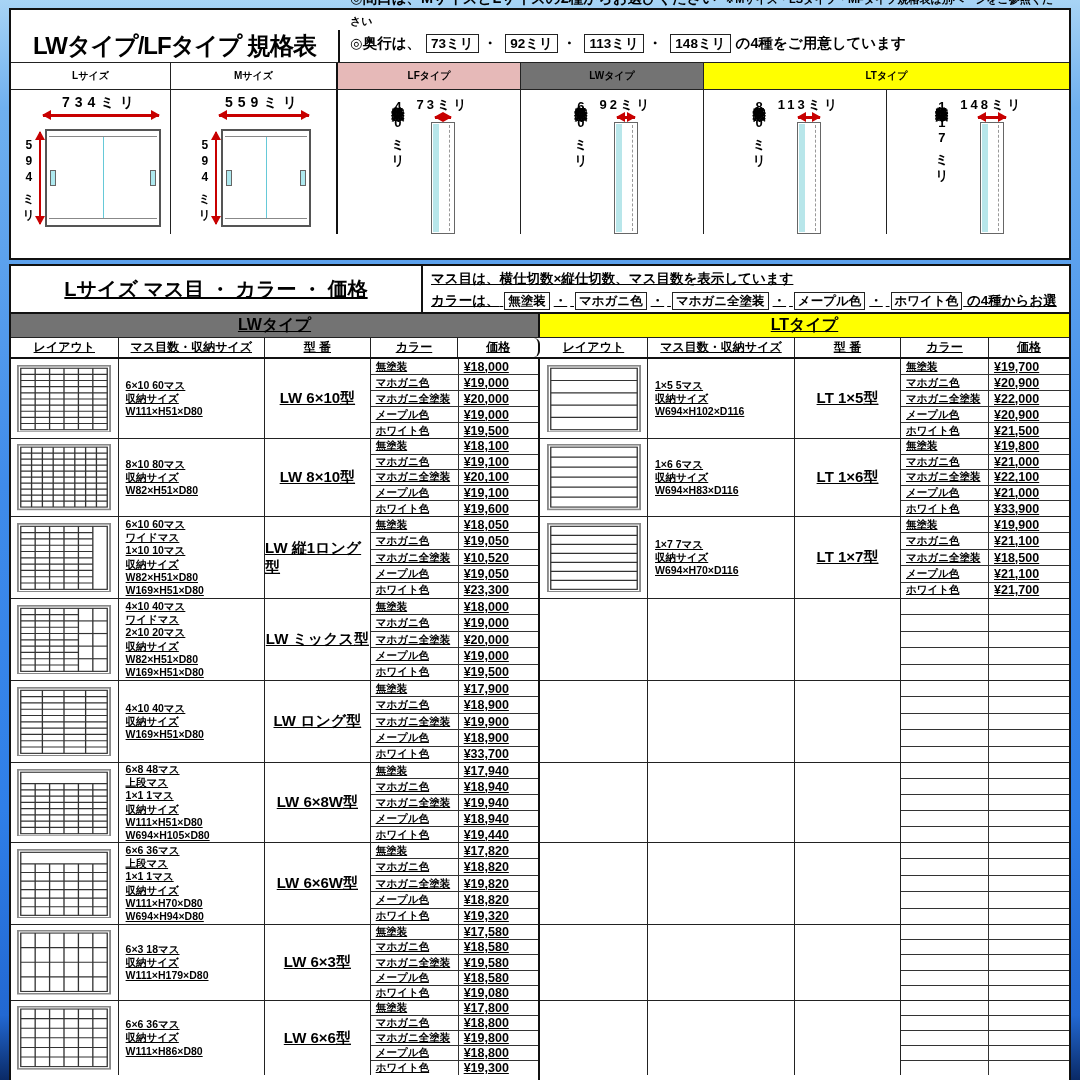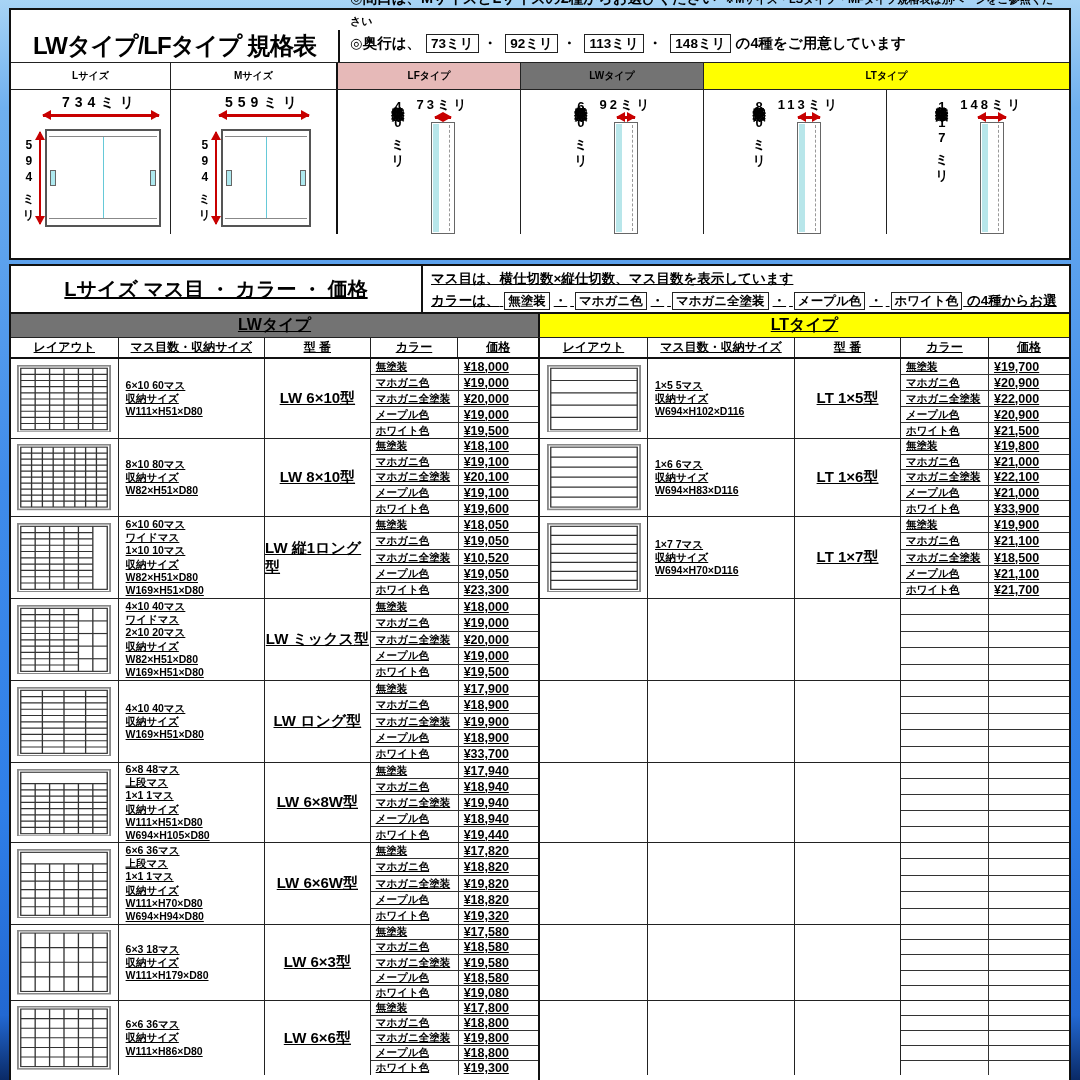--- a/index.html
+++ b/index.html
@@ -88,21 +88,21 @@
 
   
   .s2-r1{height:46px;}
   .s2-title{width:410px;font-size:20px;font-weight:bold;}
   .s2-notes{flex:1;padding:2px 8px 0;font-weight:bold;line-height:1.6;}
   .s2-notes .l1,.s2-notes .l2{font-size:13.5px;}
   .s2-notes .boxed{font-size:12.5px;padding:0 3px;}
   .type-hdr{height:23px;}
   .type-hdr .half{width:529px;font-size:16px;font-weight:bold;box-sizing:border-box;}
   .col-hdr{height:19px;border-bottom:2px solid #111;}
-  .col-hdr .half{width:529px;display:flex;box-sizing:border-box;}
+  .col-hdr .half{width:529px;display:flex;box-sizing:border-box;border-radius:6px;}
   .col-h{font-weight:bold;font-size:12px;box-sizing:border-box;display:flex;align-items:center;justify-content:center;border-right:1.5px solid #222;}
   .w-layout{width:108px;}.w-masu{width:147px;}.w-model{width:106px;}.w-color{width:88px;}.w-price{width:80px;border-right:none;}
   .rows-wrap{flex:1;display:flex;}
   .rows-half{width:529px;display:flex;flex-direction:column;box-sizing:border-box;}
   .prow{display:flex;border-bottom:1.5px solid #222;box-sizing:border-box;}
   .prow:last-child{border-bottom:none;}
   .prow>div{box-sizing:border-box;}
   .c-layout{width:108px;border-right:1.5px solid #222;display:flex;align-items:center;justify-content:center;}
   .c-layout svg{width:94px;height:86%;display:block;}
   .c-masu{width:147px;border-right:1.5px solid #222;display:flex;align-items:center;

